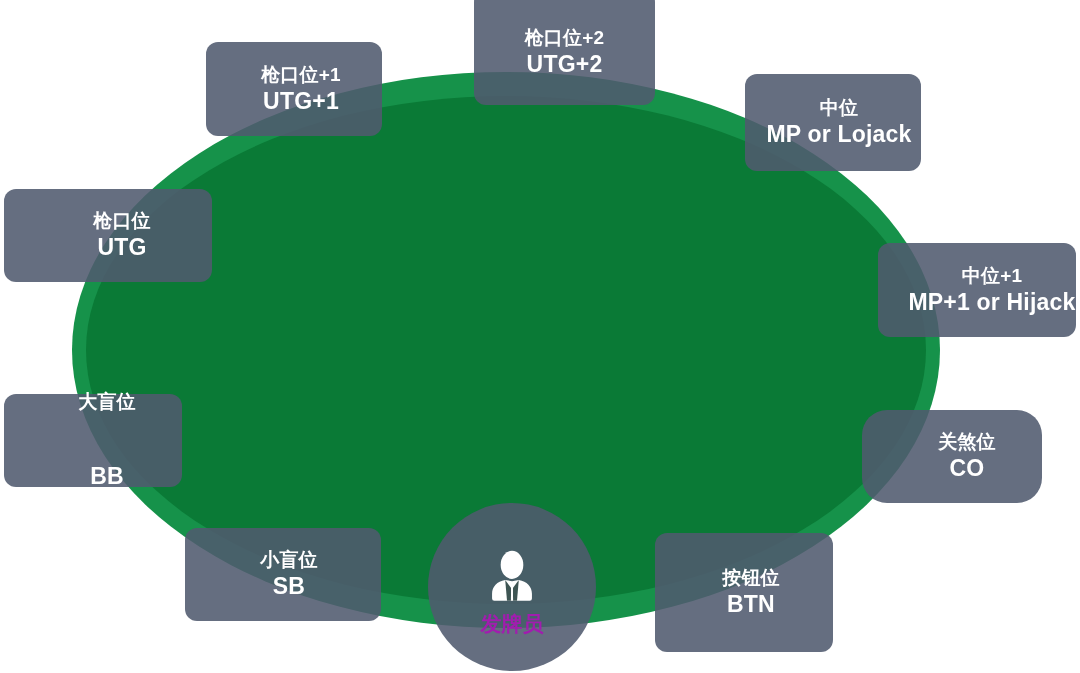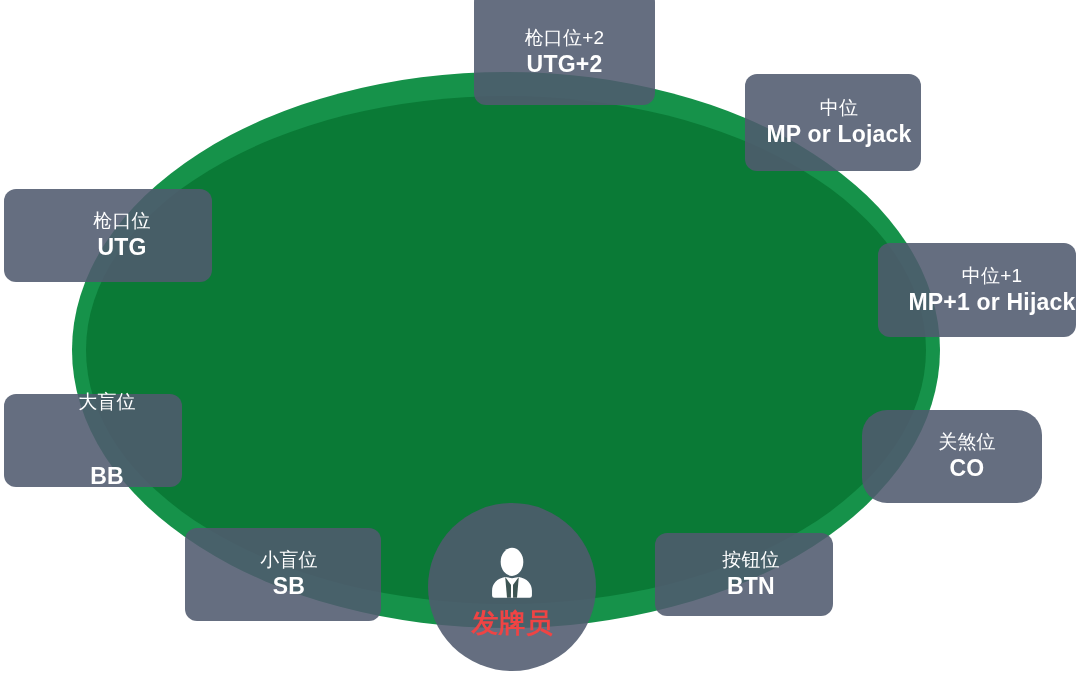--- a/index.html
+++ b/index.html
@@ -48,21 +48,21 @@
     flex-direction: column;
     align-items: center;
     justify-content: center;
     text-align: center;
     line-height: 1.25;
     font-weight: bold;
     letter-spacing: 0.2px;
   }
   .seat .cn {
     font-size: 19px;
-    font-weight: normal;
+    font-weight: bold;
     white-space: nowrap;
   }
   .seat .en {
     font-size: 23px;
     font-weight: bold;
     white-space: nowrap;
   }
 
   
   .seat-utg      { left: 4px;   top: 189px; width: 208px; height: 93px; }
@@ -80,21 +80,21 @@
   .seat-mp .en   { padding-left: 12px; text-align: center; }
 
   .seat-mp1      { left: 878px; top: 243px; width: 198px; height: 94px; }
   .seat-mp1 .cn,
   .seat-mp1 .en  { padding-left: 30px; text-align: right; }
 
   .seat-co       { left: 862px; top: 410px; width: 180px; height: 93px; border-radius: 25px; }
   .seat-co .cn,
   .seat-co .en   { padding-left: 30px; }
 
-  .seat-btn      { left: 655px; top: 533px; width: 178px; height: 83px; }
+  .seat-btn      { left: 655px; top: 533px; width: 178px; height: 119px; }
   .seat-btn .cn,
   .seat-btn .en  { padding-left: 14px; }
 
   .seat-sb       { left: 185px; top: 528px; width: 196px; height: 93px; }
   .seat-sb .cn,
   .seat-sb .en   { padding-left: 12px; }
 
   .seat-bb       { left: 4px;   top: 394px; width: 178px; height: 93px; gap: 48px; }
   .seat-bb .cn,
   .seat-bb .en   { padding-left: 28px; }
@@ -114,40 +114,44 @@
     justify-content: center;
   }
   .dealer-icon {
     width: 58px;
     height: 58px;
     margin-top: 8px;
     margin-bottom: 2px;
     display: block;
   }
   .dealer-label {
-    color: #ef4444;
-    font-size: 27px;
+    color: #a21caf;
+    font-size: 21px;
     font-weight: bold;
     line-height: 1;
     margin-top: 4px;
   }
 </style>
 </head>
 <body>
 
 <div id="canvas">
 
   <div class="table-outer"></div>
   <div class="table-inner"></div>
 
   <div class="seat seat-utg">
     <span class="cn">枪口位</span>
     <span class="en">UTG</span>
   </div>
 
+  <div class="seat seat-utg1">
+    <span class="cn">枪口位+1</span>
+    <span class="en">UTG+1</span>
+  </div>
 
   <div class="seat seat-utg2">
     <span class="cn">枪口位+2</span>
     <span class="en">UTG+2</span>
   </div>
 
   <div class="seat seat-mp">
     <span class="cn">中位</span>
     <span class="en">MP or Lojack</span>
   </div>

